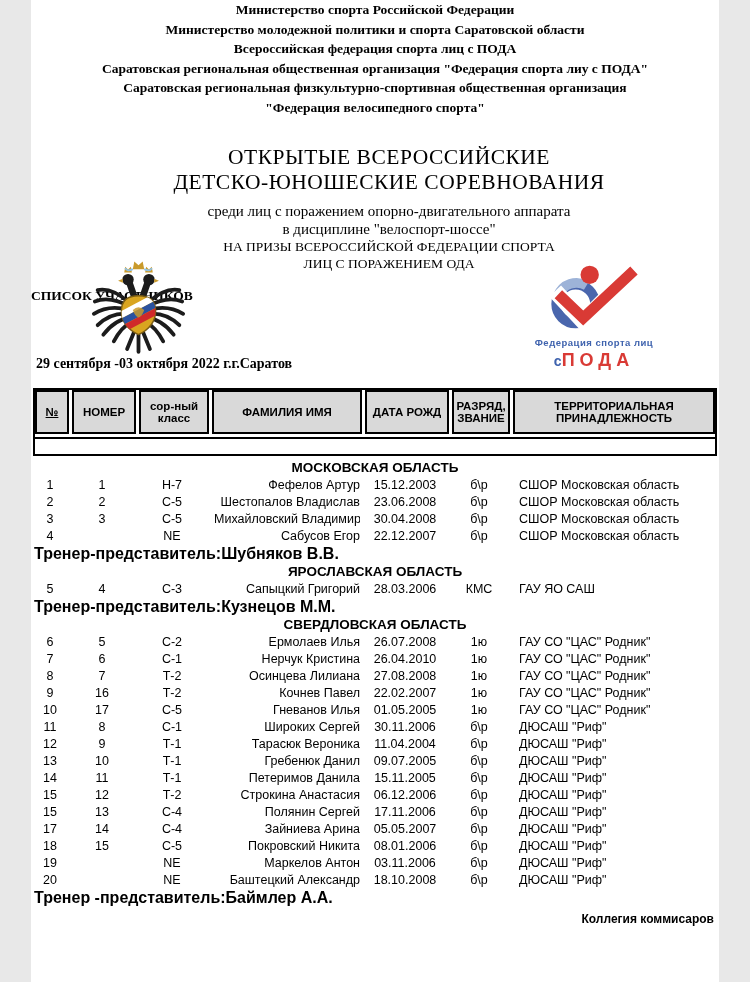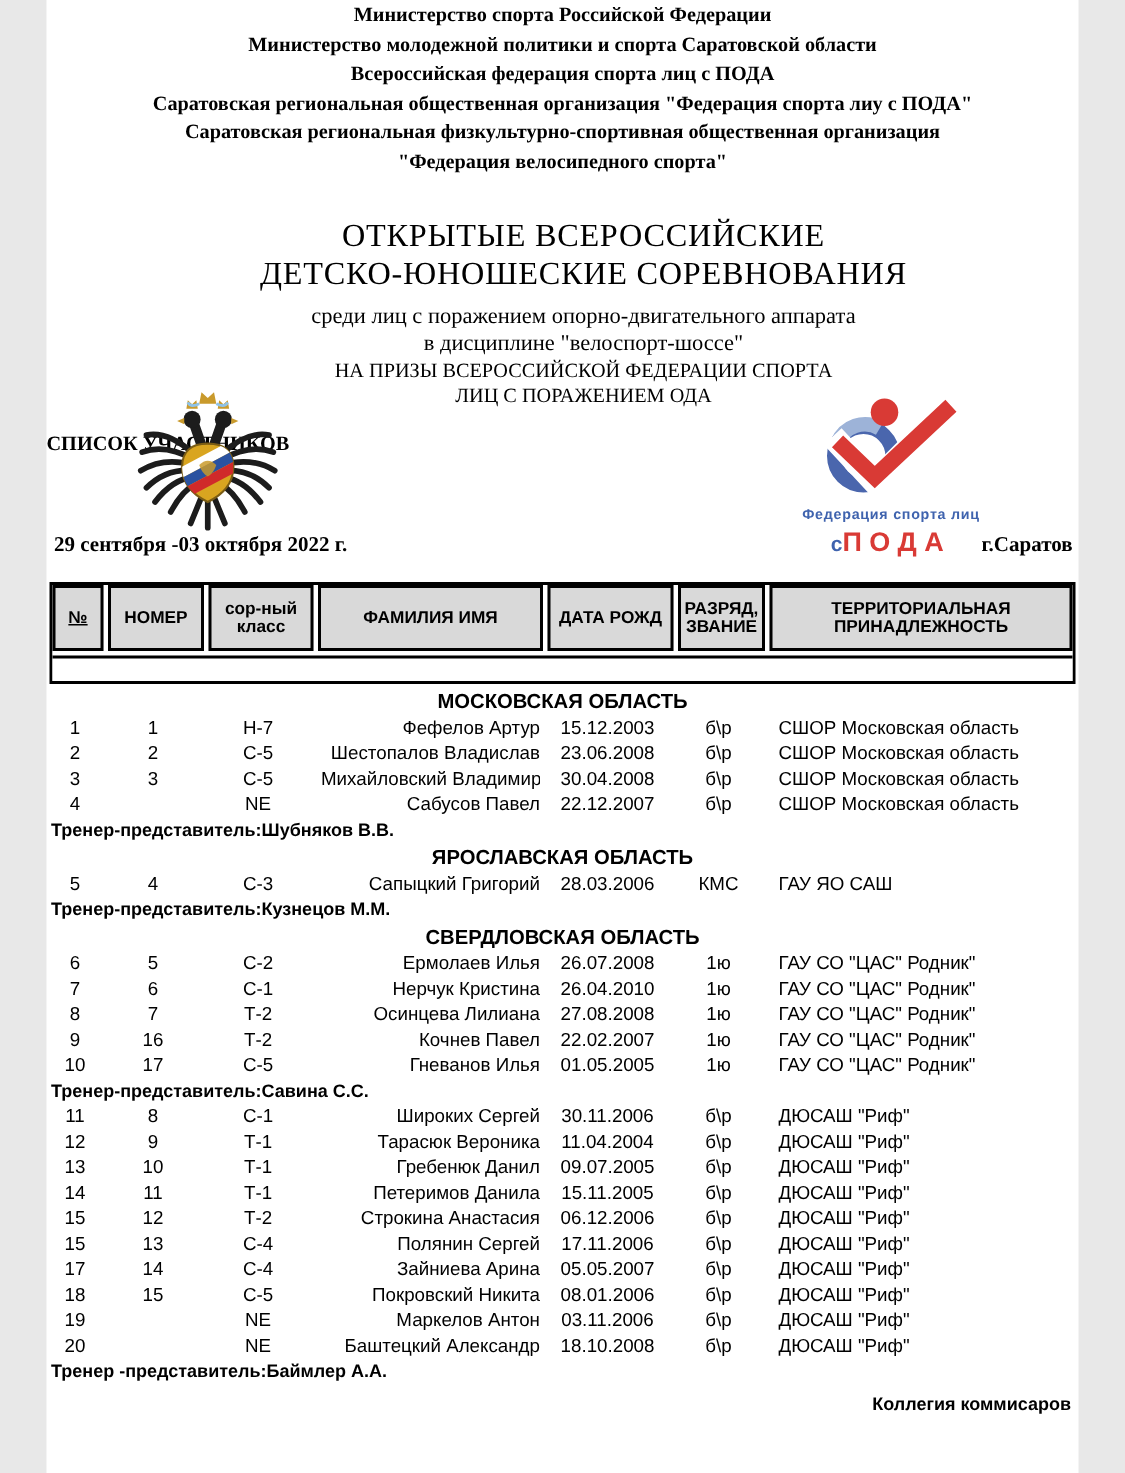--- a/index.html
+++ b/index.html
@@ -22,21 +22,21 @@
   .list-title { margin-top:16px; text-align:left;
     font-family:"Liberation Serif", serif; font-weight:bold; font-size:13.5px; }
   
   .eagle-logo { position:absolute; left:60px; top:260px; width:95px; height:100px; }
   .spoda-logo { position:absolute; right:64px; top:264px; width:122px; text-align:center; }
   .spoda-caption { font-size:9.5px; font-weight:bold; color:#3f63ae; margin-top:2px; letter-spacing:0.5px; }
   .spoda-word { margin-top:2px; font-weight:bold; }
   .spoda-word .c-blue { color:#3f63ae; font-size:14px; }
   .spoda-word .c-red  { color:#d93a35; font-size:18px; letter-spacing:5px; }
   
-  .date-row { margin-top:52px; display:flex; justify-content:space-between;
+  .date-row { margin-top:52px; display:flex; 
     padding:0 4px 0 5px; font-family:"Liberation Serif", serif;
     font-weight:bold; font-size:14px; }
   
   .grid-cols { display:grid; grid-template-columns:34px 64px 70px 150px 84px 58px 1fr; column-gap:3px; }
   .thead-outer { margin:16px 2px 0 2px; border:2px solid #000; background:#fff; }
   .thead-grid { }
   .th { border:2px solid #000; background:#d9d9d9; min-height:40px;
     display:flex; align-items:center; justify-content:center; text-align:center;
     font-weight:bold; font-size:11.5px; line-height:12.5px; white-space:pre-line; }
   .th.underline .th-label { text-decoration:underline; }
@@ -44,21 +44,21 @@
   .empty-row { border-top:2px solid #000; height:15px; background:#fff; }
   
   .table-body { margin:0 2px; }
   .section-title { text-align:center; font-weight:bold; font-size:13.5px;
     line-height:14px; margin:5px 0 2px 0; }
   .p-row { font-size:12.5px; line-height:17px; }
   .p-row .c { overflow:hidden; white-space:nowrap; }
   .c.ctr { text-align:center; }
   .c.lft { text-align:right; padding-left:4px; }
   .c.terr { padding-left:8px; }
-  .trainer { font-weight:bold; font-size:12px; line-height:13px; margin:2px 0 2px 1px; }
+  .trainer { font-weight:bold; font-size:16px; line-height:13px; margin:2px 0 2px 1px; }
   .footer-line { text-align:right; font-weight:bold; font-size:12px;
     margin-top:8px; padding-right:5px; }
 </style>
 </head>
 <body>
 
 <div class="page">
 
   <div class="org-header">
     <div>Министерство спорта Российской Федерации</div>
@@ -197,21 +197,21 @@
         <div class="c ctr">С-5</div>
         <div class="c lft">Михайловский Владимир</div>
         <div class="c ctr">30.04.2008</div>
         <div class="c ctr">б\р</div>
         <div class="c terr">СШОР Московская область</div>
       </div>
       <div class="p-row grid-cols">
         <div class="c ctr">4</div>
         <div class="c ctr"></div>
         <div class="c ctr">NE</div>
-        <div class="c lft">Сабусов Павел</div>
+        <div class="c lft">Сабусов Егор</div>
         <div class="c ctr">22.12.2007</div>
         <div class="c ctr">б\р</div>
         <div class="c terr">СШОР Московская область</div>
       </div>
       <div class="trainer">Тренер-представитель:Шубняков В.В.</div>
       <div class="section-title">ЯРОСЛАВСКАЯ ОБЛАСТЬ</div>
       <div class="p-row grid-cols">
         <div class="c ctr">5</div>
         <div class="c ctr">4</div>
         <div class="c ctr">С-3</div>
@@ -260,21 +260,20 @@
       </div>
       <div class="p-row grid-cols">
         <div class="c ctr">10</div>
         <div class="c ctr">17</div>
         <div class="c ctr">С-5</div>
         <div class="c lft">Гневанов Илья</div>
         <div class="c ctr">01.05.2005</div>
         <div class="c ctr">1ю</div>
         <div class="c terr">ГАУ СО "ЦАС" Родник"</div>
       </div>
-      <div class="trainer">Тренер-представитель:Савина С.С.</div>
       <div class="p-row grid-cols">
         <div class="c ctr">11</div>
         <div class="c ctr">8</div>
         <div class="c ctr">С-1</div>
         <div class="c lft">Широких Сергей</div>
         <div class="c ctr">30.11.2006</div>
         <div class="c ctr">б\р</div>
         <div class="c terr">ДЮСАШ "Риф"</div>
       </div>
       <div class="p-row grid-cols">

